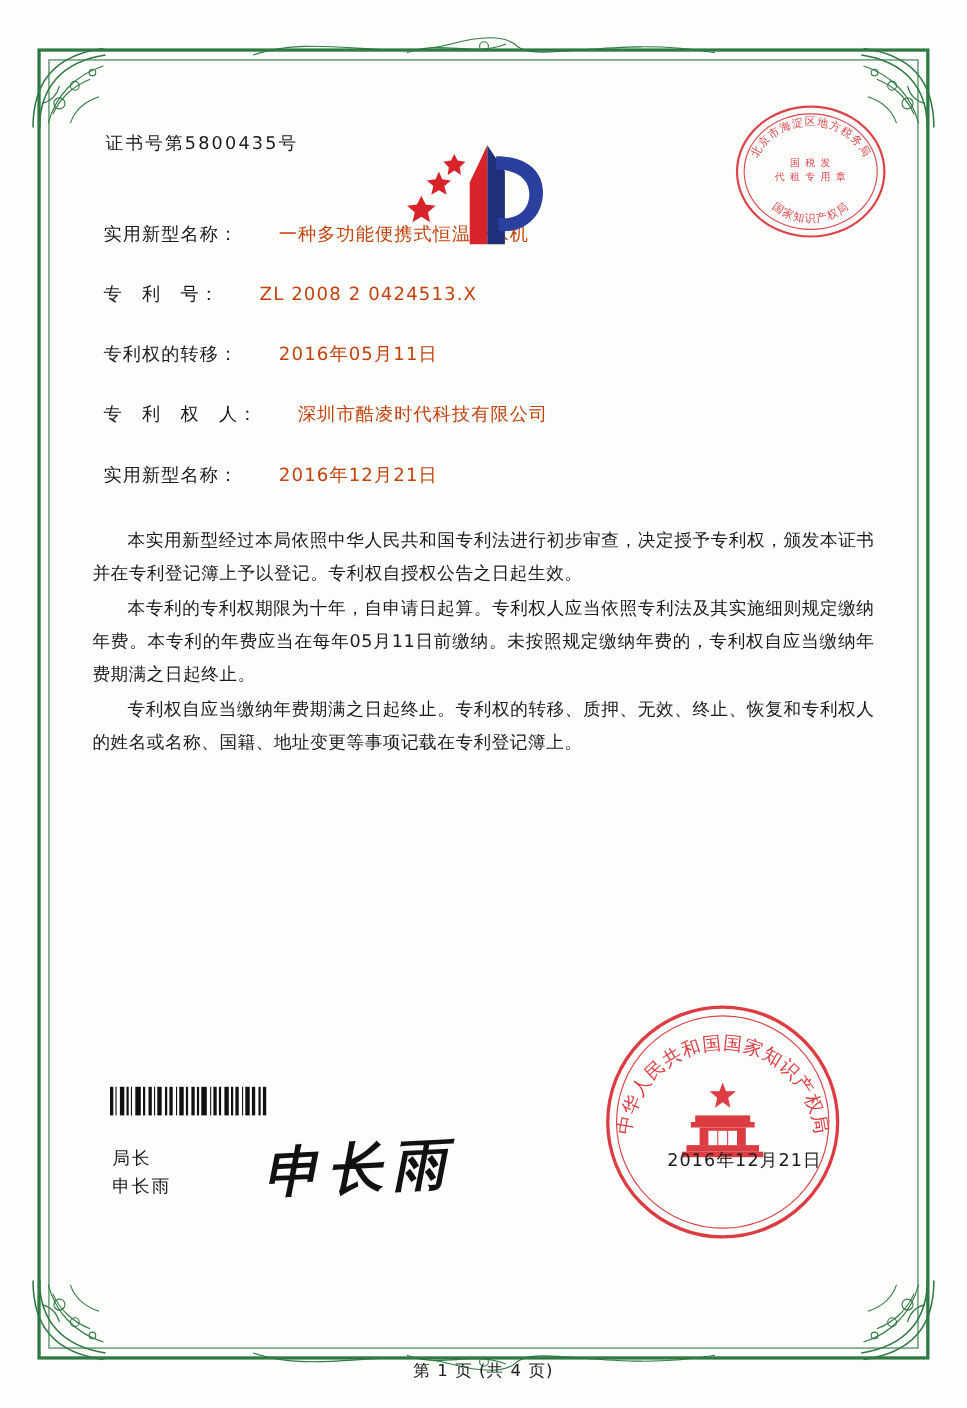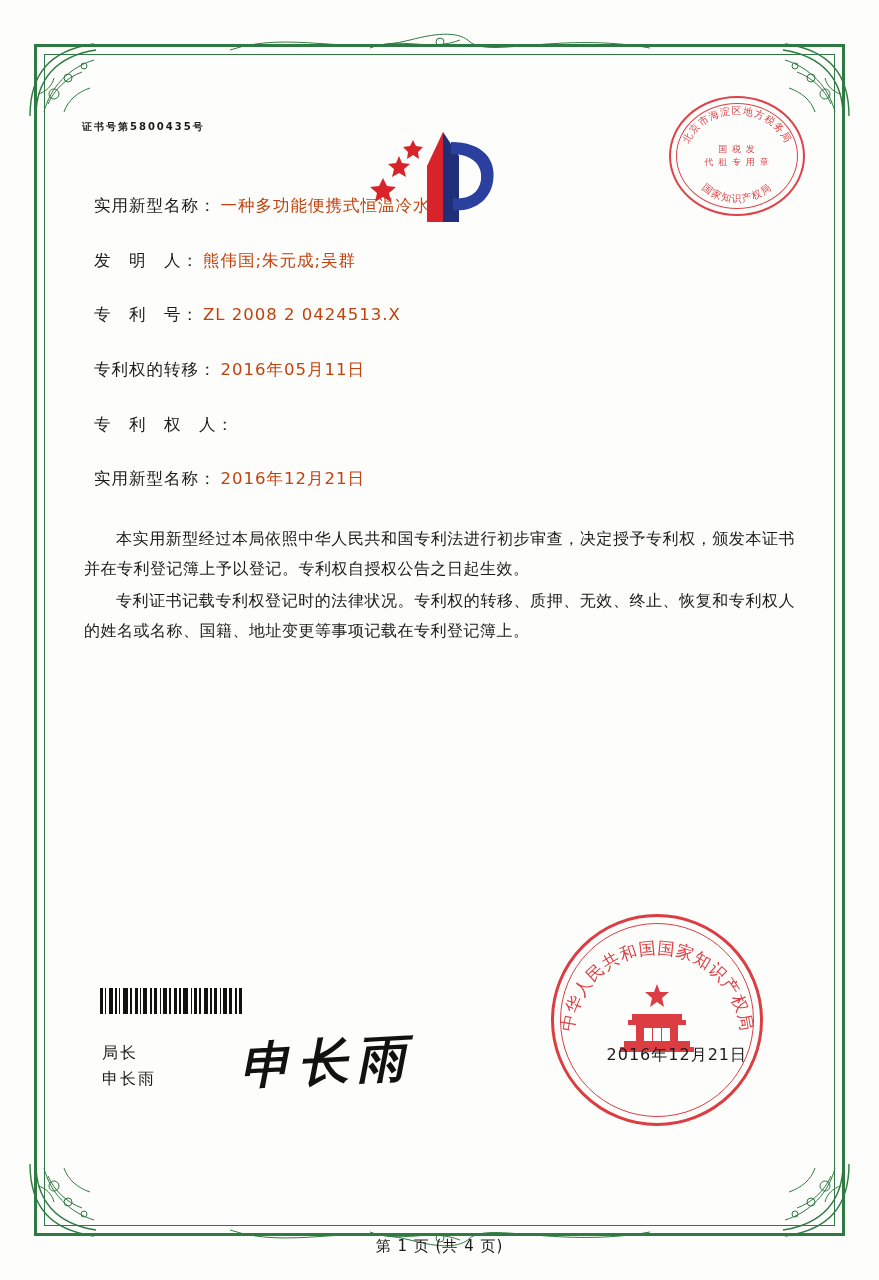--- a/index.html
+++ b/index.html
@@ -68,26 +68,25 @@
   .content {
     position: absolute;
     left: 80px;
     top: 96px;
     right: 80px;
     bottom: 80px;
   }
 
   .cert-number {
     font-family: "DejaVu Sans", sans-serif;
-    font-size: 10px;
+    font-size: 16px;
     letter-spacing: 2px;
     color: #1a1a1a;
-    margin-left: 2px;
+    margin-left: 16px;
     margin-top: 24px;
-    font-weight: bold;
   }
 
   
   .logo-wrap {
     position: absolute;
     left: 50%;
     top: 30px;
     transform: translateX(-50%);
     width: 150px;
     height: 110px;
@@ -140,20 +139,21 @@
   .fields {
     margin-top: 62px;
     font-size: 16.5px;
     line-height: 1.25;
   }
   .field-row {
     display: flex;
     align-items: baseline;
     margin-bottom: 34px;
     padding-left: 14px;
+    gap: 33px;
   }
   .field-label {
     white-space: pre;
     color: #1a1a1a;
     letter-spacing: 1px;
   }
   .field-value {
     margin-left: 4px;
     letter-spacing: 1px;
     color: #c2410c;
@@ -385,43 +385,41 @@
       </div>
     </div>
 
 
     <div class="fields">
       <div class="field-row">
         <span class="field-label">实用新型名称：</span>
         <span class="field-value">一种多功能便携式恒温冷水机</span>
       </div>
       <div class="field-row">
-        <span class="field-label">发　明　人：</span>
-        <span class="field-value">熊伟国;朱元成;吴群</span>
-      </div>
-      <div class="field-row">
         <span class="field-label">专　利　号：</span>
         <span class="field-value">ZL 2008 2 0424513.X</span>
       </div>
       <div class="field-row">
         <span class="field-label">专利权的转移：</span>
         <span class="field-value">2016年05月11日</span>
       </div>
       <div class="field-row">
         <span class="field-label">专　利　权　人：</span>
+        <span class="field-value">深圳市酷凌时代科技有限公司</span>
       </div>
       <div class="field-row">
         <span class="field-label">实用新型名称：</span>
         <span class="field-value">2016年12月21日</span>
       </div>
     </div>
 
     <div class="paragraphs">
       <p>本实用新型经过本局依照中华人民共和国专利法进行初步审查，决定授予专利权，颁发本证书并在专利登记簿上予以登记。专利权自授权公告之日起生效。</p>
-      <p>专利证书记载专利权登记时的法律状况。专利权的转移、质押、无效、终止、恢复和专利权人的姓名或名称、国籍、地址变更等事项记载在专利登记簿上。</p>
+      <p>本专利的专利权期限为十年，自申请日起算。专利权人应当依照专利法及其实施细则规定缴纳年费。本专利的年费应当在每年05月11日前缴纳。未按照规定缴纳年费的，专利权自应当缴纳年费期满之日起终止。</p>
+      <p>专利权自应当缴纳年费期满之日起终止。专利权的转移、质押、无效、终止、恢复和专利权人的姓名或名称、国籍、地址变更等事项记载在专利登记簿上。</p>
     </div>
 
     <div class="barcode">
       <i style="width:3px"></i>
         <i style="width:2px;background:transparent"></i>
       <i style="width:1px"></i>
         <i style="width:3px;background:transparent"></i>
       <i style="width:4px"></i>
         <i style="width:2px;background:transparent"></i>
       <i style="width:2px"></i>

